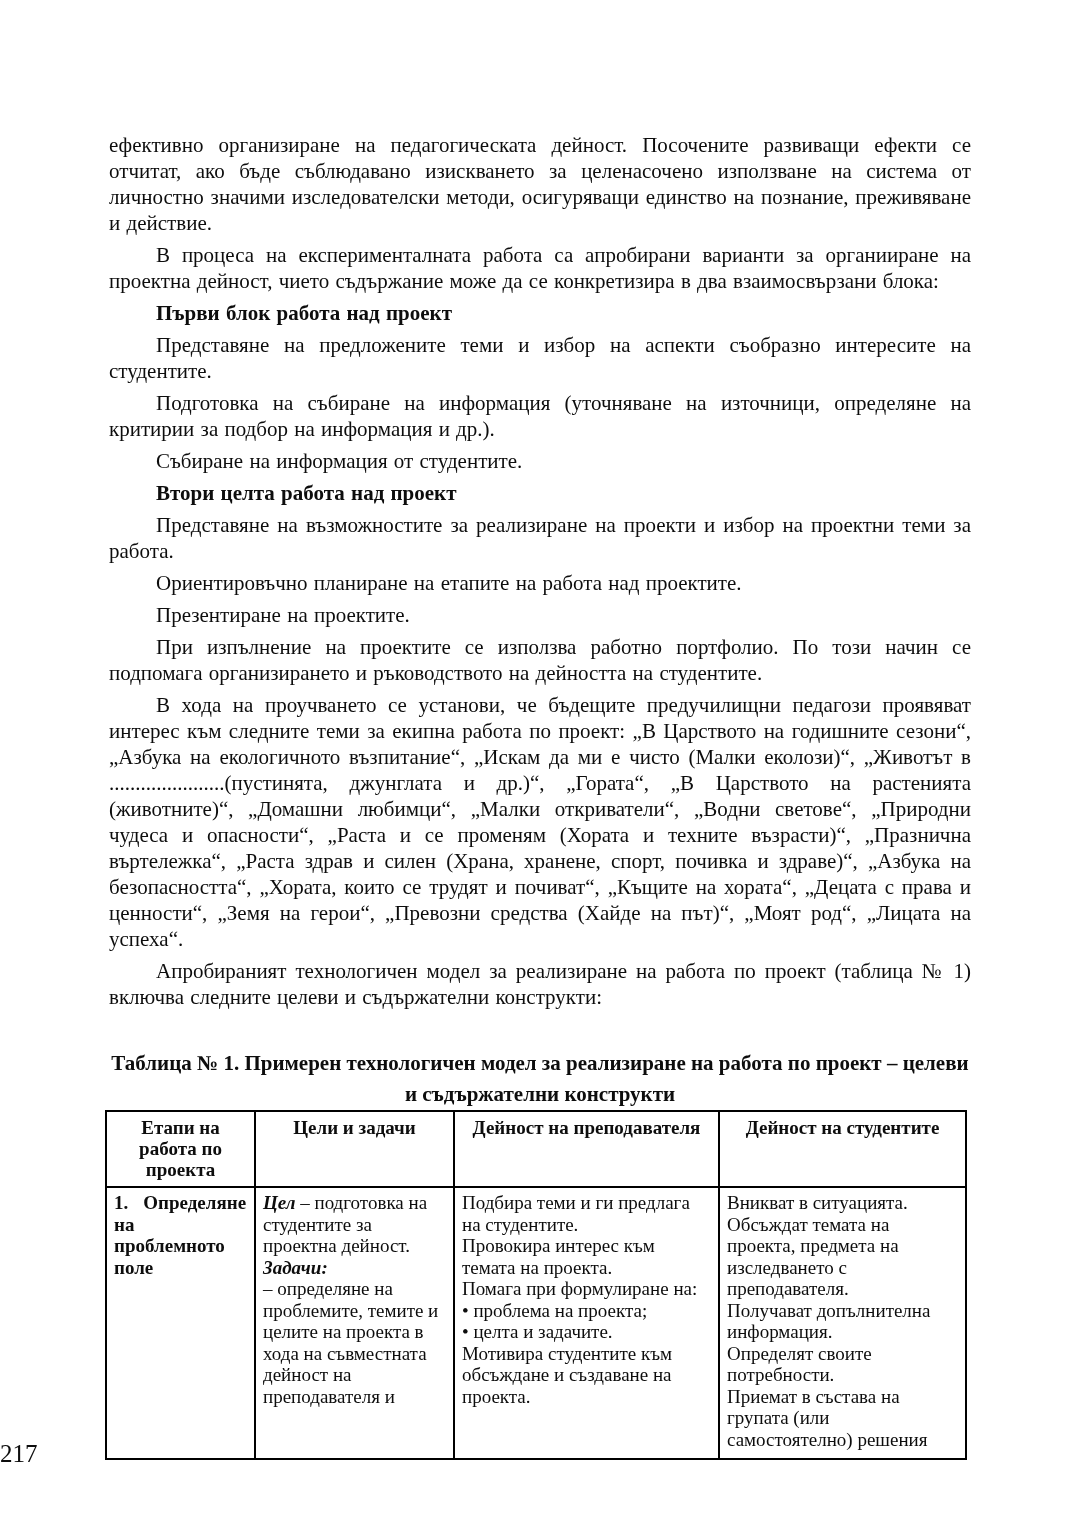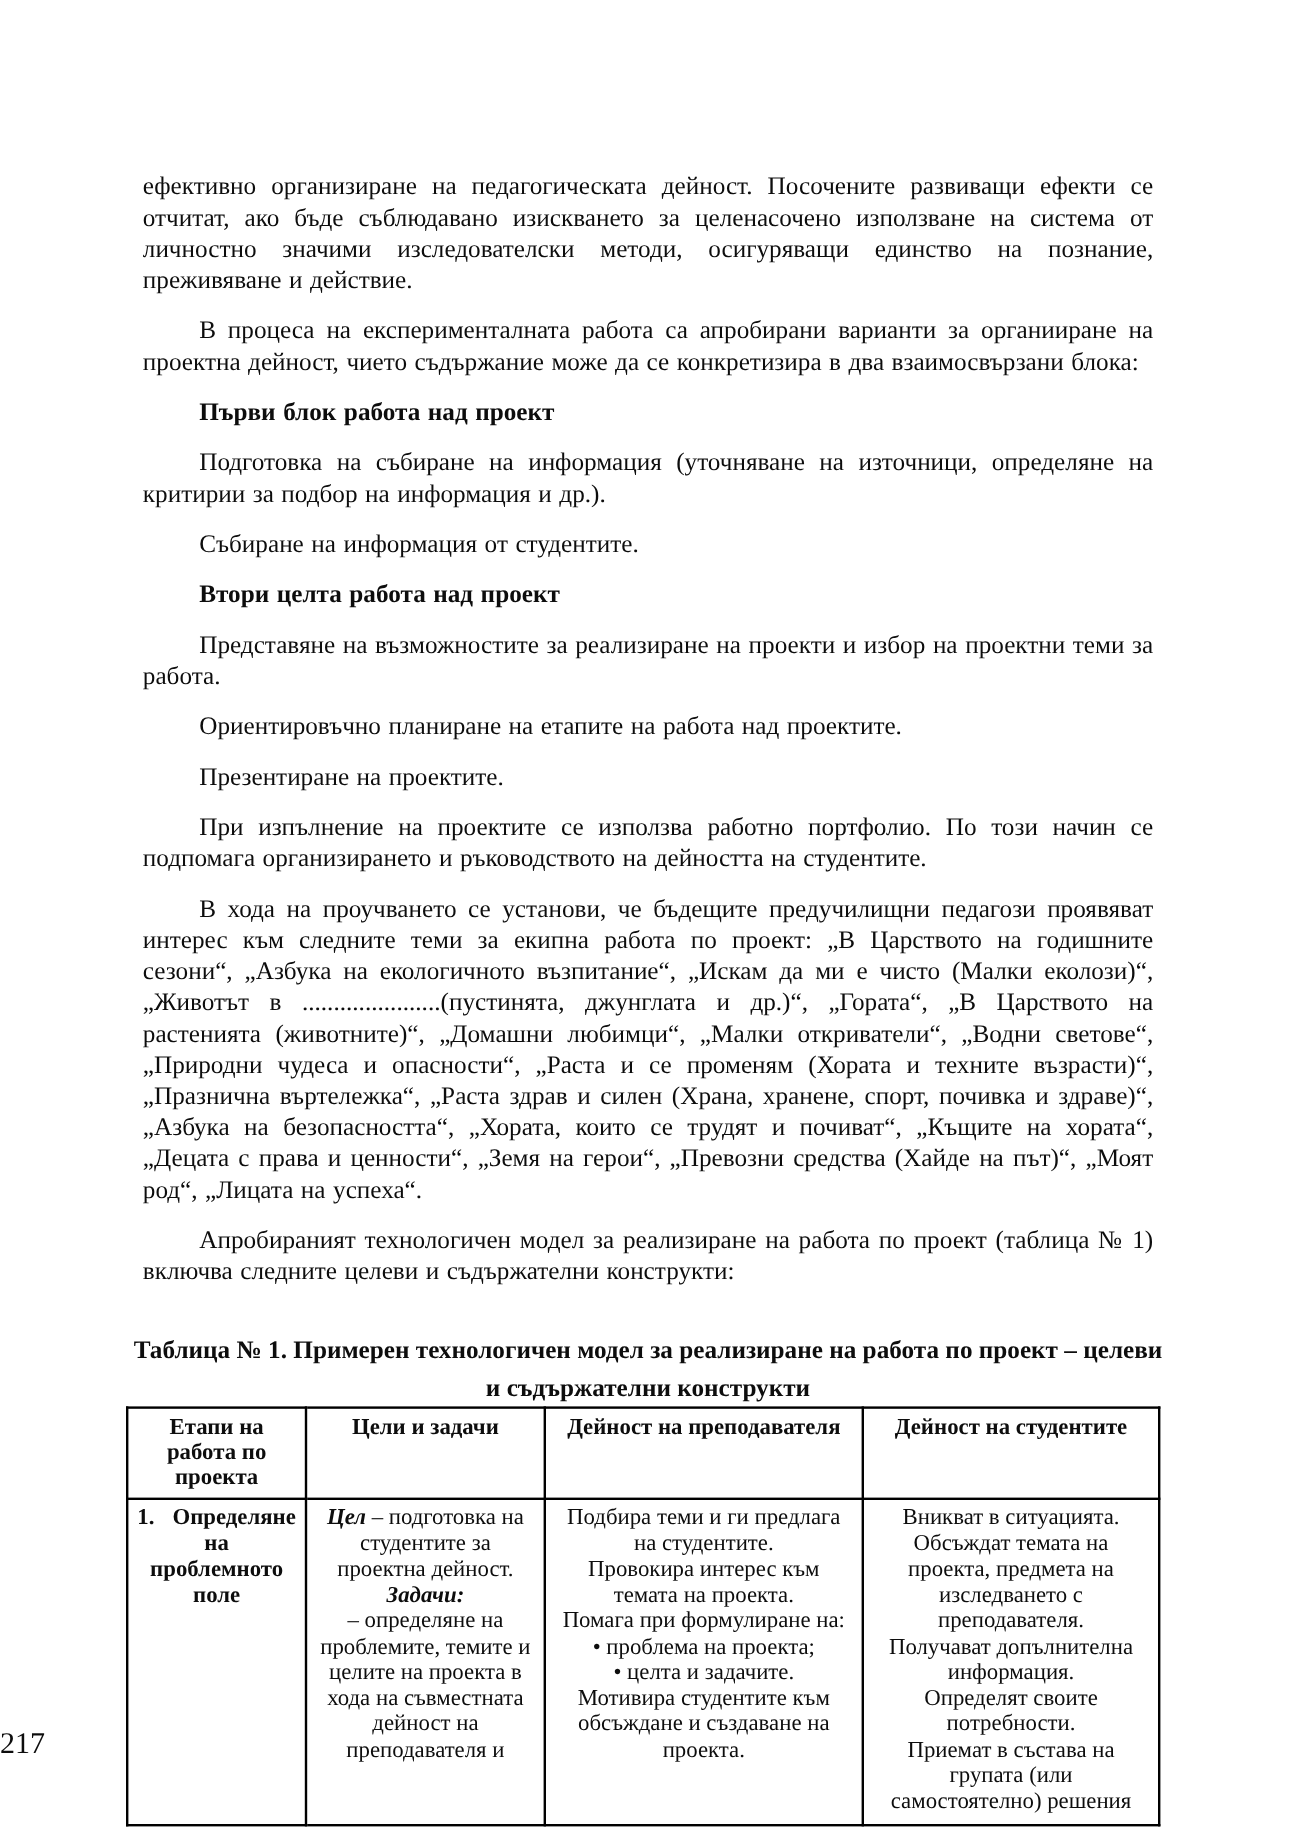--- a/index.html
+++ b/index.html
@@ -13,21 +13,21 @@
     position: relative;
     width: 1080px;
     height: 1528px;
     box-sizing: border-box;
     background: #ffffff;
     padding: 126px 103px 0 103px;
     overflow: hidden;
   }
   .text-block { width: 874px; }
   .para {
-    margin: 16px;
+    margin: 6px;
     font-size: 21px;
     line-height: 26px;
     text-align: justify;
     text-indent: 47px;
     word-spacing: 1px;
   }
   .para.cont { text-indent: 0; }
   .para.head { font-weight: bold; text-align: left; }
   .caption {
     margin-top: 38px;
@@ -52,21 +52,21 @@
     font-size: 19px;
     font-weight: bold;
     line-height: 21px;
     text-align: center;
     padding: 5px 6px 6px 6px;
     height: 68px;
   }
   table.model td {
     font-size: 19px;
     line-height: 21.5px;
-    text-align: center;
+    text-align: left;
     padding: 4px 7px 8px 7px;
   }
   td.stage { font-weight: bold; }
   td.stage .num { margin-right: 15px; }
   .cell-para { margin: 0; }
   .bi { font-weight: bold; font-style: italic; }
   .page-number {
     position: absolute;
     top: 1440px;
     left: 0;
@@ -76,20 +76,21 @@
 </style>
 </head>
 <body>
 
 <div class="page">
 
   <div class="text-block">
     <p class="para cont">ефективно организиране на педагогическата дейност. Посочените развиващи ефекти се отчитат, ако бъде съблюдавано изискването за целенасочено използване на система от личностно значими изследователски методи, осигуряващи единство на познание, преживяване и действие.</p>
     <p class="para">В процеса на експерименталната работа са апробирани варианти за органииране на проектна дейност, чието съдържание може да се конкретизира в два взаимосвързани блока:</p>
     <p class="para head">Първи блок работа над проект</p>
+    <p class="para">Представяне на предложените теми и избор на аспекти съобразно интересите на студентите.</p>
     <p class="para">Подготовка на събиране на информация (уточняване на източници, определяне на критирии за подбор на информация и др.).</p>
     <p class="para">Събиране на информация от студентите.</p>
     <p class="para head">Втори целта работа над проект</p>
     <p class="para">Представяне на възможностите за реализиране на проекти и избор на проектни теми за работа.</p>
     <p class="para">Ориентировъчно планиране на етапите на работа над проектите.</p>
     <p class="para">Презентиране на проектите.</p>
     <p class="para">При изпълнение на проектите се използва работно портфолио. По този начин се подпомага организирането и ръководството на дейността на студентите.</p>
     <p class="para">В хода на проучването се установи, че бъдещите предучилищни педагози проявяват интерес към следните теми за екипна работа по проект: „В Царството на годишните сезони“, „Азбука на екологичното възпитание“, „Искам да ми е чисто (Малки еколози)“, „Животът в ......................(пустинята, джунглата и др.)“, „Гората“, „В Царството на растенията (животните)“, „Домашни любимци“, „Малки откриватели“, „Водни светове“, „Природни чудеса и опасности“, „Раста и се променям (Хората и техните възрасти)“, „Празнична въртележка“, „Раста здрав и силен (Храна, хранене, спорт, почивка и здраве)“, „Азбука на безопасността“, „Хората, които се трудят и почиват“, „Къщите на хората“, „Децата с права и ценности“, „Земя на герои“, „Превозни средства (Хайде на път)“, „Моят род“, „Лицата на успеха“.</p>
     <p class="para">Апробираният технологичен модел за реализиране на работа по проект (таблица № 1) включва следните целеви и съдържателни конструкти:</p>
   </div>

